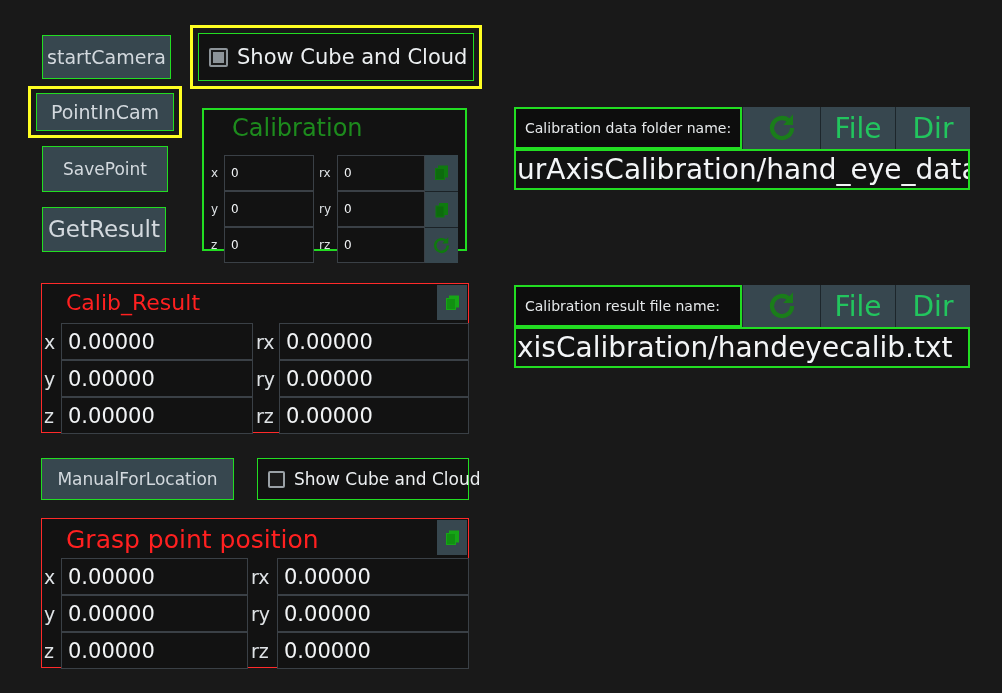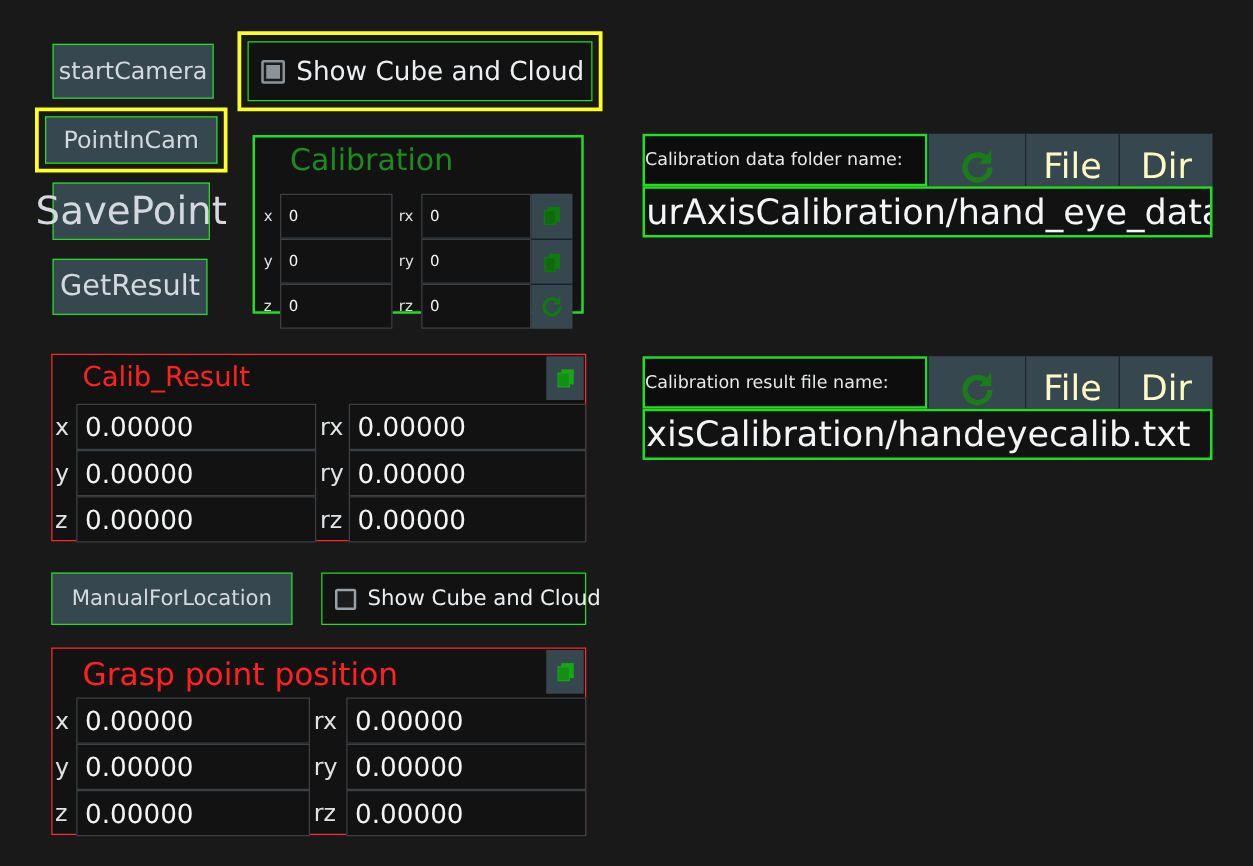--- a/index.html
+++ b/index.html
@@ -127,31 +127,32 @@
   }
   .icon-btn + .icon-btn { border-top: 1px solid #1b2226; }
 
   
   .fbar-wrap { box-sizing: border-box; }
   .fbar-label {
     background: #0d0d0d;
     border: 2px solid #22dd22;
     display: flex;
     align-items: center;
+    padding-left: 9px;
     color: #e6e9eb;
     box-sizing: border-box;
     white-space: nowrap;
   }
   .fbar-btn {
     background: #37474f;
     border: none;
     border-left: 1px solid #1d262b;
-    color: #fef9c3;
-    display: flex;
-    align-items: flex-end;
+    color: #22c55e;
+    display: flex;
+    align-items: center;
     justify-content: center;
     cursor: pointer;
     box-sizing: border-box;
   }
   .path-input {
     background: #121212;
     border: 2px solid #22dd22;
     color: #f3f5f7;
     box-sizing: border-box;
     display: flex;
@@ -172,21 +173,21 @@
 <div class="abs btn" style="left:42px;top:35px;width:129px;height:44px;font-size:19px;text-align:center;">
   <span>startCamera</span>
 </div>
 
 <div class="abs focus-ring" style="left:28px;top:86px;width:154px;height:52px;">
   <div class="btn" style="font-size:19px;">
     <span>PointInCam</span>
   </div>
 </div>
 
-<div class="abs btn" style="left:42px;top:146px;width:126px;height:46px;font-size:31px;">
+<div class="abs btn" style="left:42px;top:146px;width:126px;height:46px;font-size:17px;">
   <span>SavePoint</span>
 </div>
 
 <div class="abs btn" style="left:42px;top:207px;width:124px;height:45px;font-size:23px;">
   <span>GetResult</span>
 </div>
 
 <div class="abs focus-ring" style="left:190px;top:25px;width:292px;height:64px;">
   <div class="chk-box">
     <span class="chk-square checked"></span>

